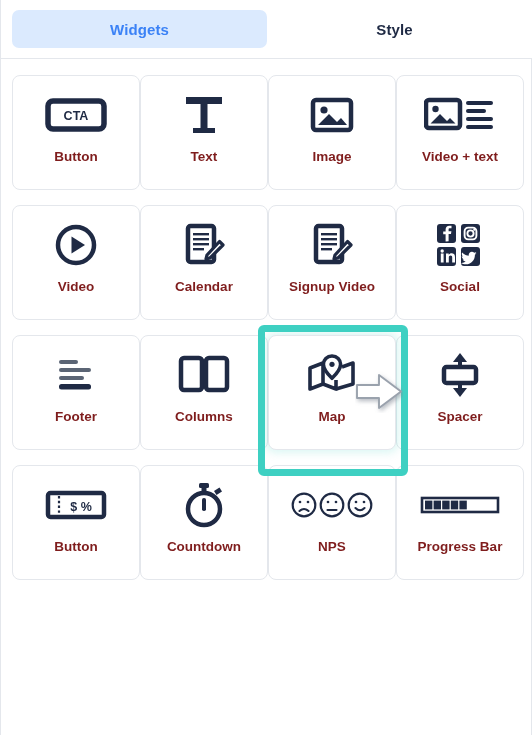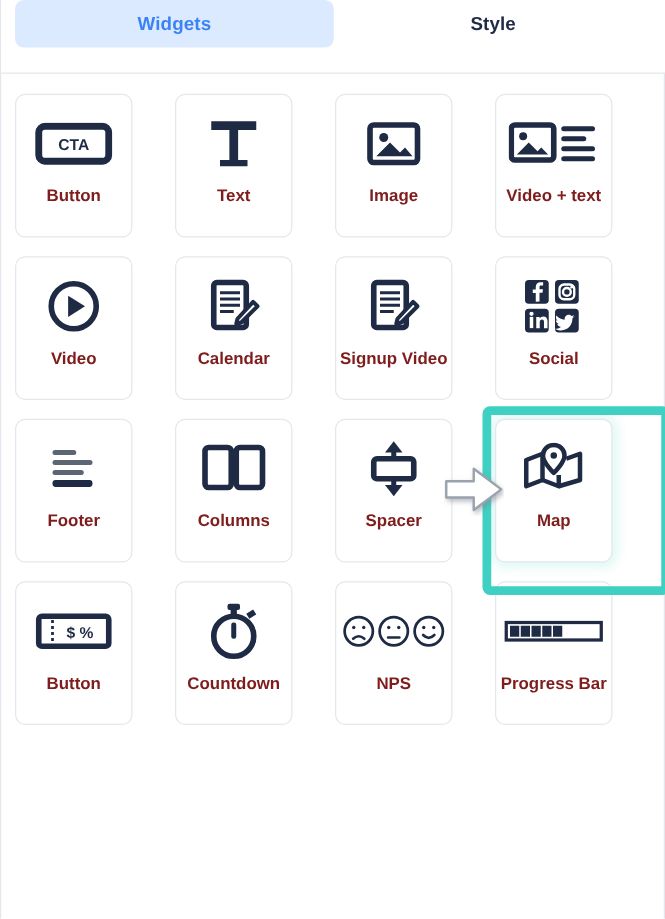--- a/index.html
+++ b/index.html
@@ -23,21 +23,21 @@
 
   
   .tabbar {
     position: absolute;
     left: 0; top: 0;
     width: 532px;
     height: 59px;
     background: #ffffff;
     border-bottom: 1px solid #e4e7ec;
     display: flex;
-    align-items: flex-start;
+    align-items: center;
     padding: 0 11px;
     gap: 0;
   }
   .tab {
     flex: 1 1 0;
     height: 38px;
     border-radius: 7px;
     display: flex;
     align-items: center;
     justify-content: center;
@@ -63,21 +63,21 @@
     left: 0; top: 59px;
     width: 532px;
     padding: 16px 11px 12px 11px;
     display: grid;
     grid-template-columns: repeat(4, 114px);
     gap: 15px 14px;
   }
 
   .card {
     position: relative;
-    width: 94px;
+    width: 128px;
     height: 115px;
     background: #ffffff;
     border: 1px solid #e4e7ec;
     border-radius: 8px;
     display: flex;
     flex-direction: column;
     align-items: center;
     justify-content: flex-start;
     cursor: pointer;
     overflow: visible;
@@ -279,44 +279,44 @@
     <div class="card">
       <div class="iconbox">
         <svg width="52" height="40" viewBox="0 0 52 40">
           <rect x="3" y="3" width="21" height="32" rx="3" fill="none" stroke="#1f2a44" stroke-width="4.5"></rect>
           <rect x="28" y="3" width="21" height="32" rx="3" fill="none" stroke="#1f2a44" stroke-width="4.5"></rect>
         </svg>
       </div>
       <div class="label">Columns</div>
     </div>
 
+    <div class="card highlight">
+      <div class="iconbox">
+        <svg width="52" height="42" viewBox="0 0 52 42">
+          <path d="M4 14 L17 9 L17 30 L4 35 Z" fill="none" stroke="#1f2a44" stroke-width="3.6" stroke-linejoin="round"></path>
+          <path d="M17 30 L30 35 L30 26" fill="none" stroke="#1f2a44" stroke-width="3.6" stroke-linejoin="round"></path>
+          <path d="M36 13 L47 9 L47 30 L30 35" fill="none" stroke="#1f2a44" stroke-width="3.6" stroke-linejoin="round"></path>
+          <path d="M26 2 c-5 0-8.6 3.7-8.6 8.3 0 5.8 8.6 14 8.6 14 s8.6-8.2 8.6-14 C34.6 5.7 31 2 26 2 z" fill="none" stroke="#1f2a44" stroke-width="3.6" stroke-linejoin="round"></path>
+          <circle cx="26" cy="10.3" r="2.6" fill="#1f2a44"></circle>
+        </svg>
+      </div>
+      <div class="label">Map</div>
+    </div>
+
     <div class="card">
       <div class="iconbox">
         <svg width="44" height="48" viewBox="0 0 44 48">
           <path d="M22 2 L29 11 L15 11 Z" fill="#1f2a44"></path>
           <rect x="20" y="9" width="4" height="7" fill="#1f2a44"></rect>
           <rect x="6" y="16" width="32" height="16" rx="2.5" fill="none" stroke="#1f2a44" stroke-width="4.5"></rect>
           <rect x="20" y="32" width="4" height="7" fill="#1f2a44"></rect>
           <path d="M22 46 L29 37 L15 37 Z" fill="#1f2a44"></path>
         </svg>
       </div>
       <div class="label">Spacer</div>
-    </div>
-
-    <div class="card highlight">
-      <div class="iconbox">
-        <svg width="52" height="42" viewBox="0 0 52 42">
-          <path d="M4 14 L17 9 L17 30 L4 35 Z" fill="none" stroke="#1f2a44" stroke-width="3.6" stroke-linejoin="round"></path>
-          <path d="M17 30 L30 35 L30 26" fill="none" stroke="#1f2a44" stroke-width="3.6" stroke-linejoin="round"></path>
-          <path d="M36 13 L47 9 L47 30 L30 35" fill="none" stroke="#1f2a44" stroke-width="3.6" stroke-linejoin="round"></path>
-          <path d="M26 2 c-5 0-8.6 3.7-8.6 8.3 0 5.8 8.6 14 8.6 14 s8.6-8.2 8.6-14 C34.6 5.7 31 2 26 2 z" fill="none" stroke="#1f2a44" stroke-width="3.6" stroke-linejoin="round"></path>
-          <circle cx="26" cy="10.3" r="2.6" fill="#1f2a44"></circle>
-        </svg>
-      </div>
-      <div class="label">Map</div>
     </div>
 
     <div class="card">
       <div class="iconbox">
         <svg width="62" height="34" viewBox="0 0 62 34">
           <rect x="3" y="5" width="56" height="24" rx="2.5" fill="#fff" stroke="#1f2a44" stroke-width="4.5"></rect>
           <line x1="14" y1="8" x2="14" y2="26" stroke="#1f2a44" stroke-width="2.2" stroke-dasharray="2.4 2.4"></line>
           <text x="36" y="22.5" text-anchor="middle" font-family="Liberation Sans, sans-serif" font-size="12.5" font-weight="700" fill="#1f2a44">$ %</text>
         </svg>
       </div>

